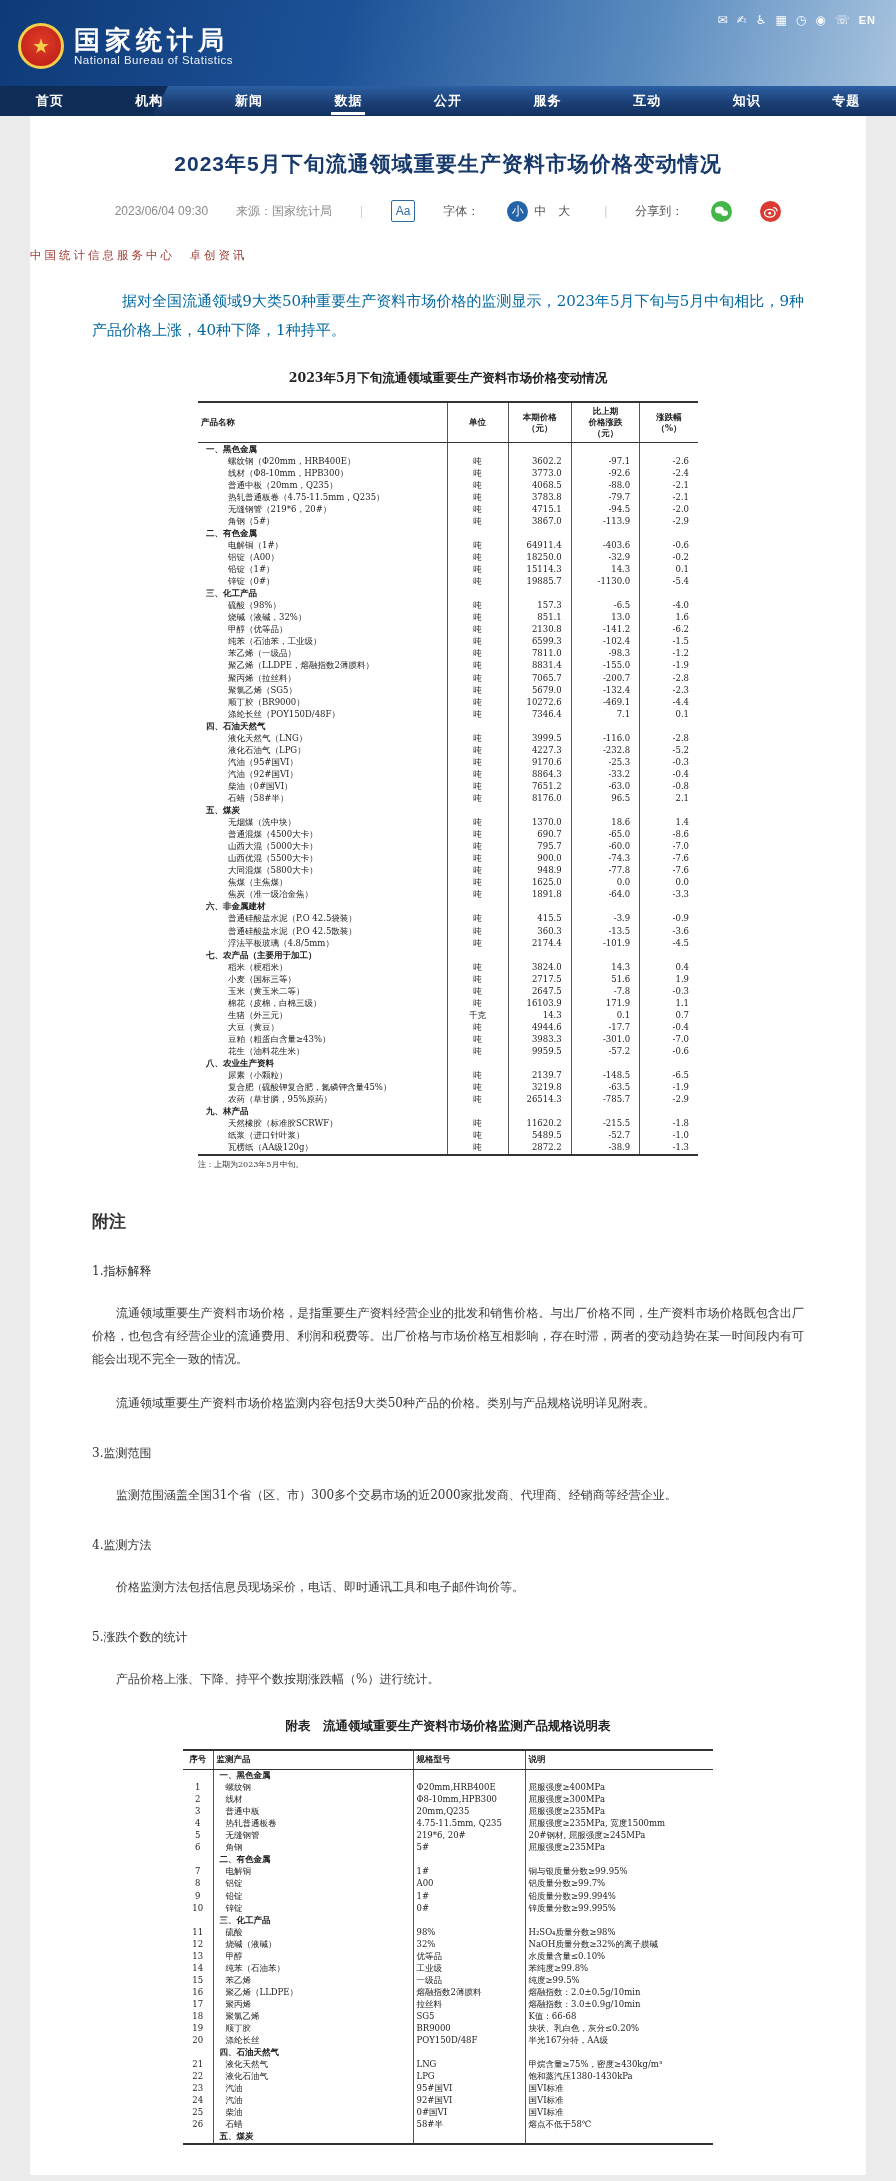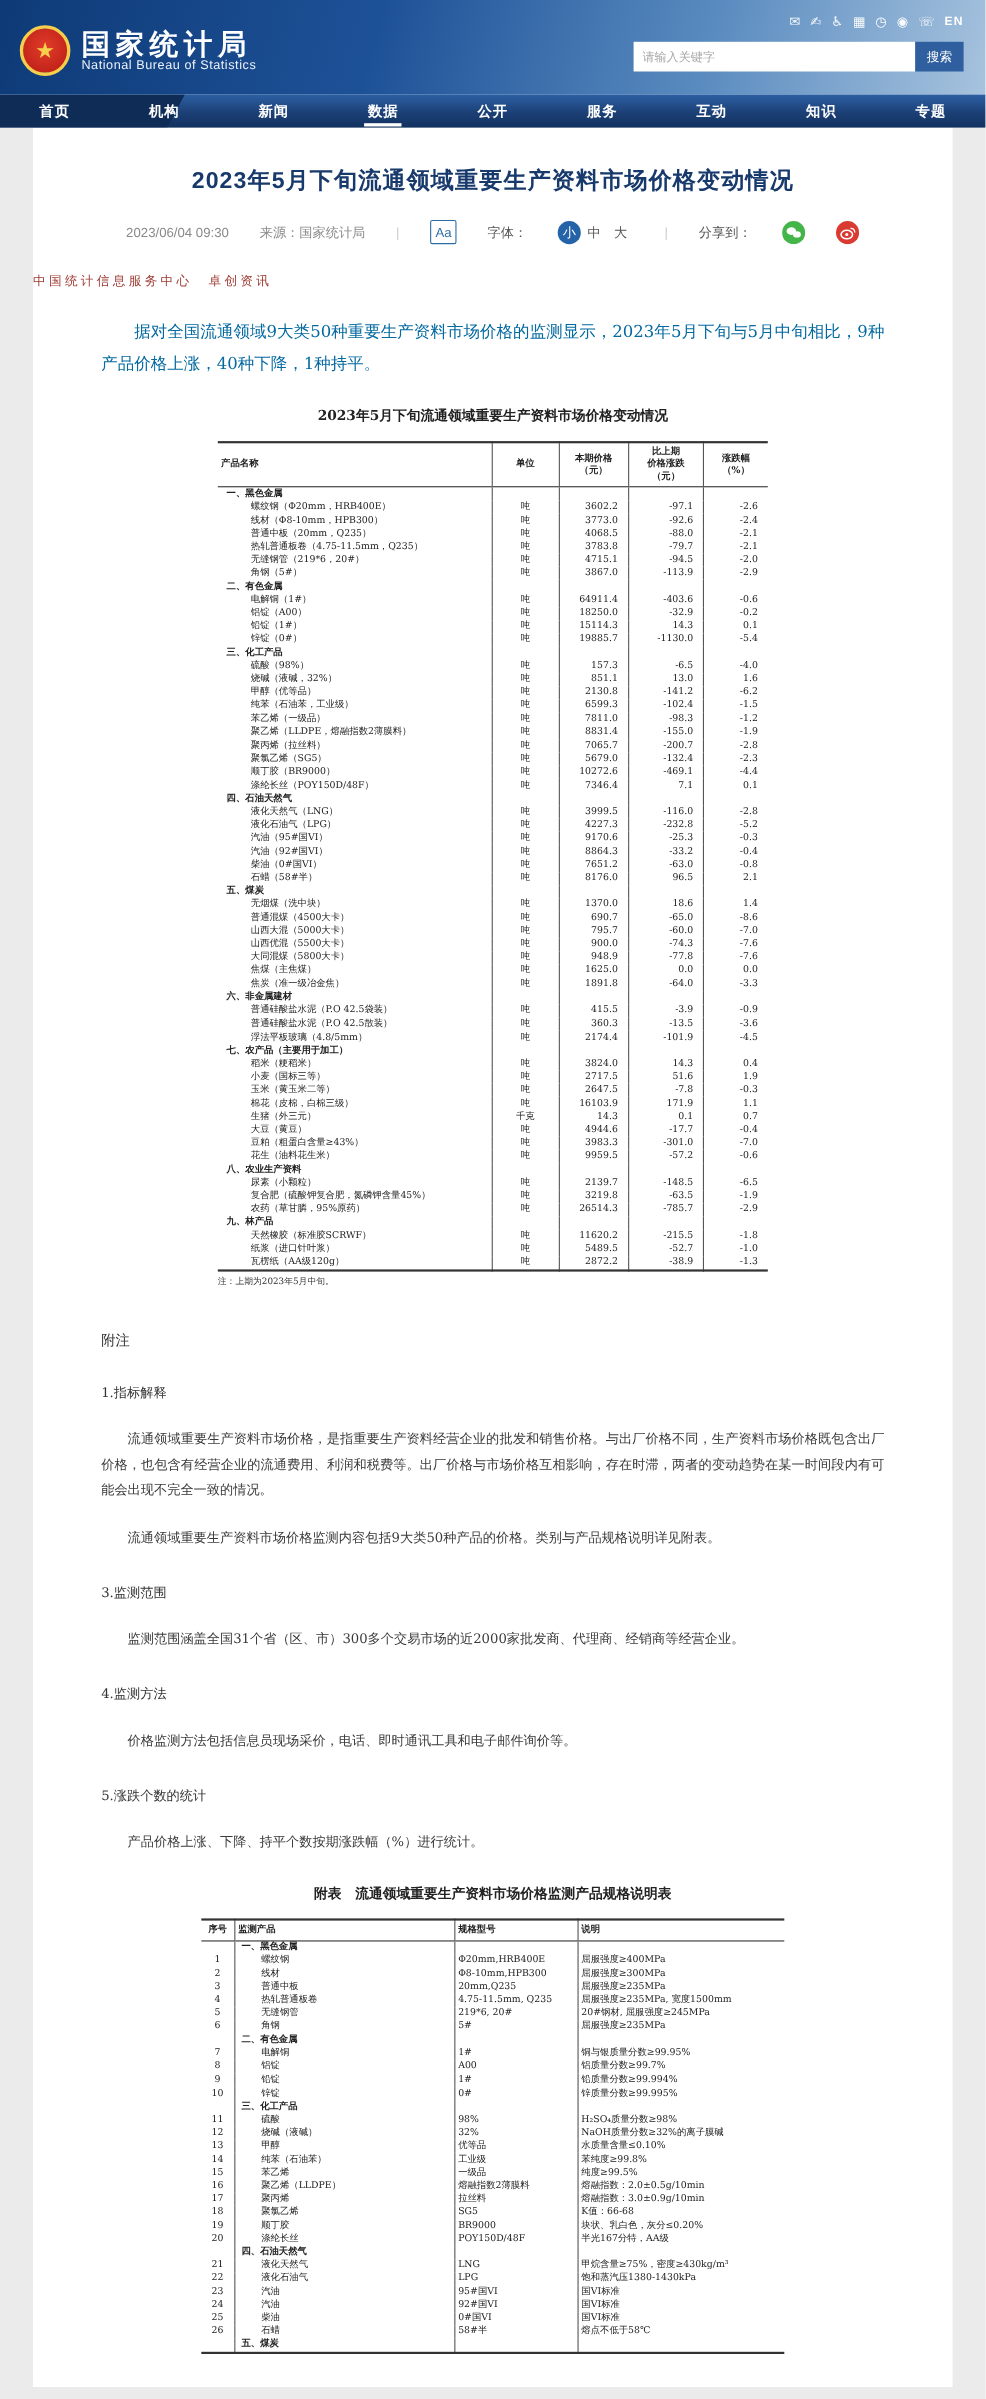--- a/index.html
+++ b/index.html
@@ -55,28 +55,28 @@
   #t1 td.name { padding-left:30px; }
   #t1 tr.cat-row td.name { font-weight:bold; padding-left:8px; }
   #t1 .unit { width:44px; text-align:center; }
   #t1 .num { text-align:right; padding-right:9px; }
   #t1 .c2 { width:64px; } #t1 .c3 { width:70px; } #t1 .c4 { width:60px; }
   .tbl-note { width:500px; margin:3px auto 0 auto; font-size:8px; color:#333; }
 
   #t2 { width:530px; }
   #t2 .no { width:30px; text-align:center; }
   #t2 .pname { width:200px; text-align:left; }
-  #t2 td.pname { padding-left:24px; }
+  #t2 td.pname { padding-left:12px; }
   #t2 tr.cat-row td.pname { font-weight:bold; padding-left:6px; }
   #t2 .spec { width:112px; text-align:left; }
   #t2 .desc { width:188px; text-align:left; }
 
   
   .notes { padding:0 62px; margin-top:40px; }
-  .notes-heading { font-weight:normal; font-size:13px; }
+  .notes-heading { font-weight:bold; font-size:17px; }
   .note-title { font-size:12px; margin:30px 0 0 0; }
   .note-para { font-size:12px; line-height:1.9; text-align:justify; text-indent:2em; margin-top:22px; color:#3a3a3a; }
 
   .t2-title { margin-top:28px; font-size:12.5px; }
 </style>
 </head>
 <body>
 
 <div class="site-header">
   <div class="logo-wrap">
@@ -90,24 +90,20 @@
     <div class="hicons">
 
       <span class="hicon">✉</span>
         <span class="hicon">✍</span>
         <span class="hicon">♿</span>
         <span class="hicon">▦</span>
         <span class="hicon">◷</span>
         <span class="hicon">◉</span>
         <span class="hicon">☏</span>
         <span class="en-link">EN</span>
-    </div>
-    <div class="search-row">
-      <input class="search-input" placeholder="请输入关键字" style="">
-      <button class="search-btn">搜索</button>
     </div>
   </div>
 </div>
 
 <div class="main-nav">
     <div class="nav-item">首页</div>
     <div class="nav-item">机构</div>
     <div class="nav-item">新闻</div>
     <div class="nav-item active">数据</div>
     <div class="nav-item">公开</div>

